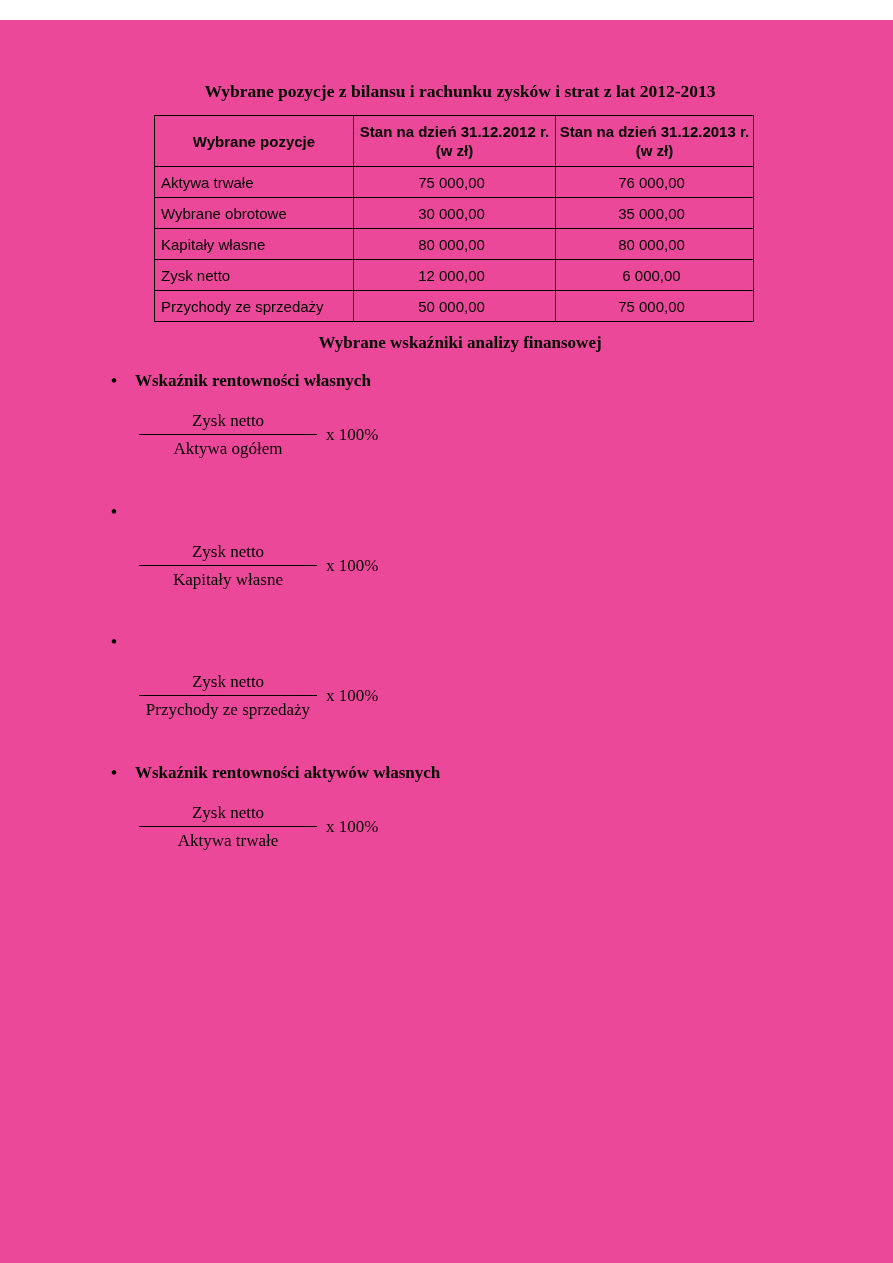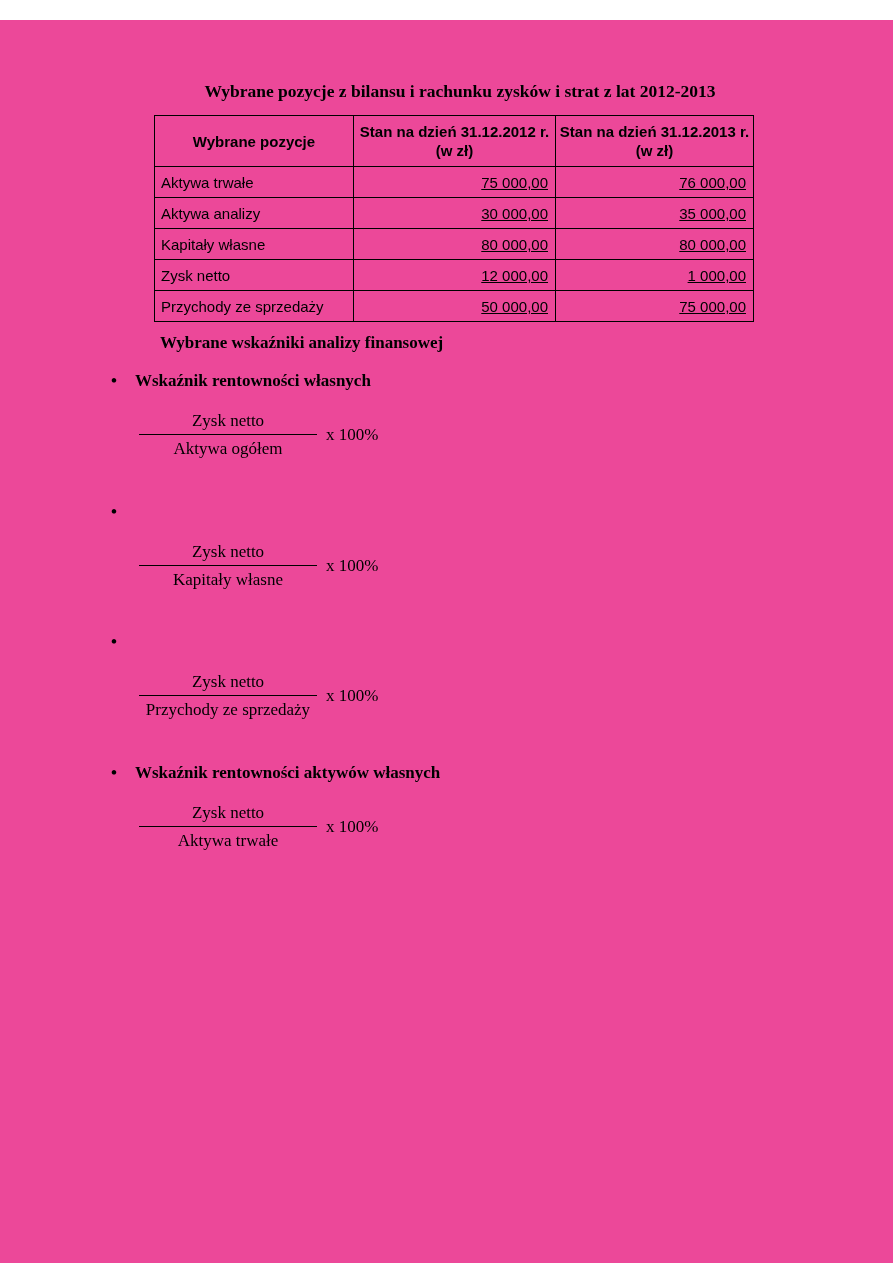--- a/index.html
+++ b/index.html
@@ -57,31 +57,32 @@
   table.balance th .hline {
     display: block;
     line-height: 19px;
     white-space: nowrap;
   }
   table.balance td {
     height: 28px;
     vertical-align: middle;
   }
   td.cell-label { text-align: left;  padding-left: 6px; }
-  td.cell-num   { text-align: right; padding-right: 7px; text-decoration: underline; }
+  td.cell-num   { text-align: center; padding-right: 7px; }
   .col-1 { width: 199px; }
   .col-2 { width: 202px; }
   .col-3 { width: 198px; }
 
   
   .section-heading {
     position: absolute;
     top: 312px;
     left: 160px;
     width: 600px;
+    text-align: center;
     font-size: 17px;
     font-weight: bold;
     line-height: 21px;
     white-space: nowrap;
   }
 
   
   .indicator {
     position: absolute;
     left: 111px;
@@ -174,33 +175,33 @@
         </th>
       </tr>
     </thead>
     <tbody>
       <tr>
         <td class="cell-label">Aktywa trwałe</td>
         <td class="cell-num">75 000,00</td>
         <td class="cell-num">76 000,00</td>
       </tr>
       <tr>
-        <td class="cell-label">Aktywa analizy</td>
+        <td class="cell-label">Wybrane obrotowe</td>
         <td class="cell-num">30 000,00</td>
         <td class="cell-num">35 000,00</td>
       </tr>
       <tr>
         <td class="cell-label">Kapitały własne</td>
         <td class="cell-num">80 000,00</td>
         <td class="cell-num">80 000,00</td>
       </tr>
       <tr>
         <td class="cell-label">Zysk netto</td>
         <td class="cell-num">12 000,00</td>
-        <td class="cell-num">1 000,00</td>
+        <td class="cell-num">6 000,00</td>
       </tr>
       <tr>
         <td class="cell-label">Przychody ze sprzedaży</td>
         <td class="cell-num">50 000,00</td>
         <td class="cell-num">75 000,00</td>
       </tr>
     </tbody>
   </table>
 
   <div class="section-heading">Wybrane wskaźniki analizy finansowej</div>

